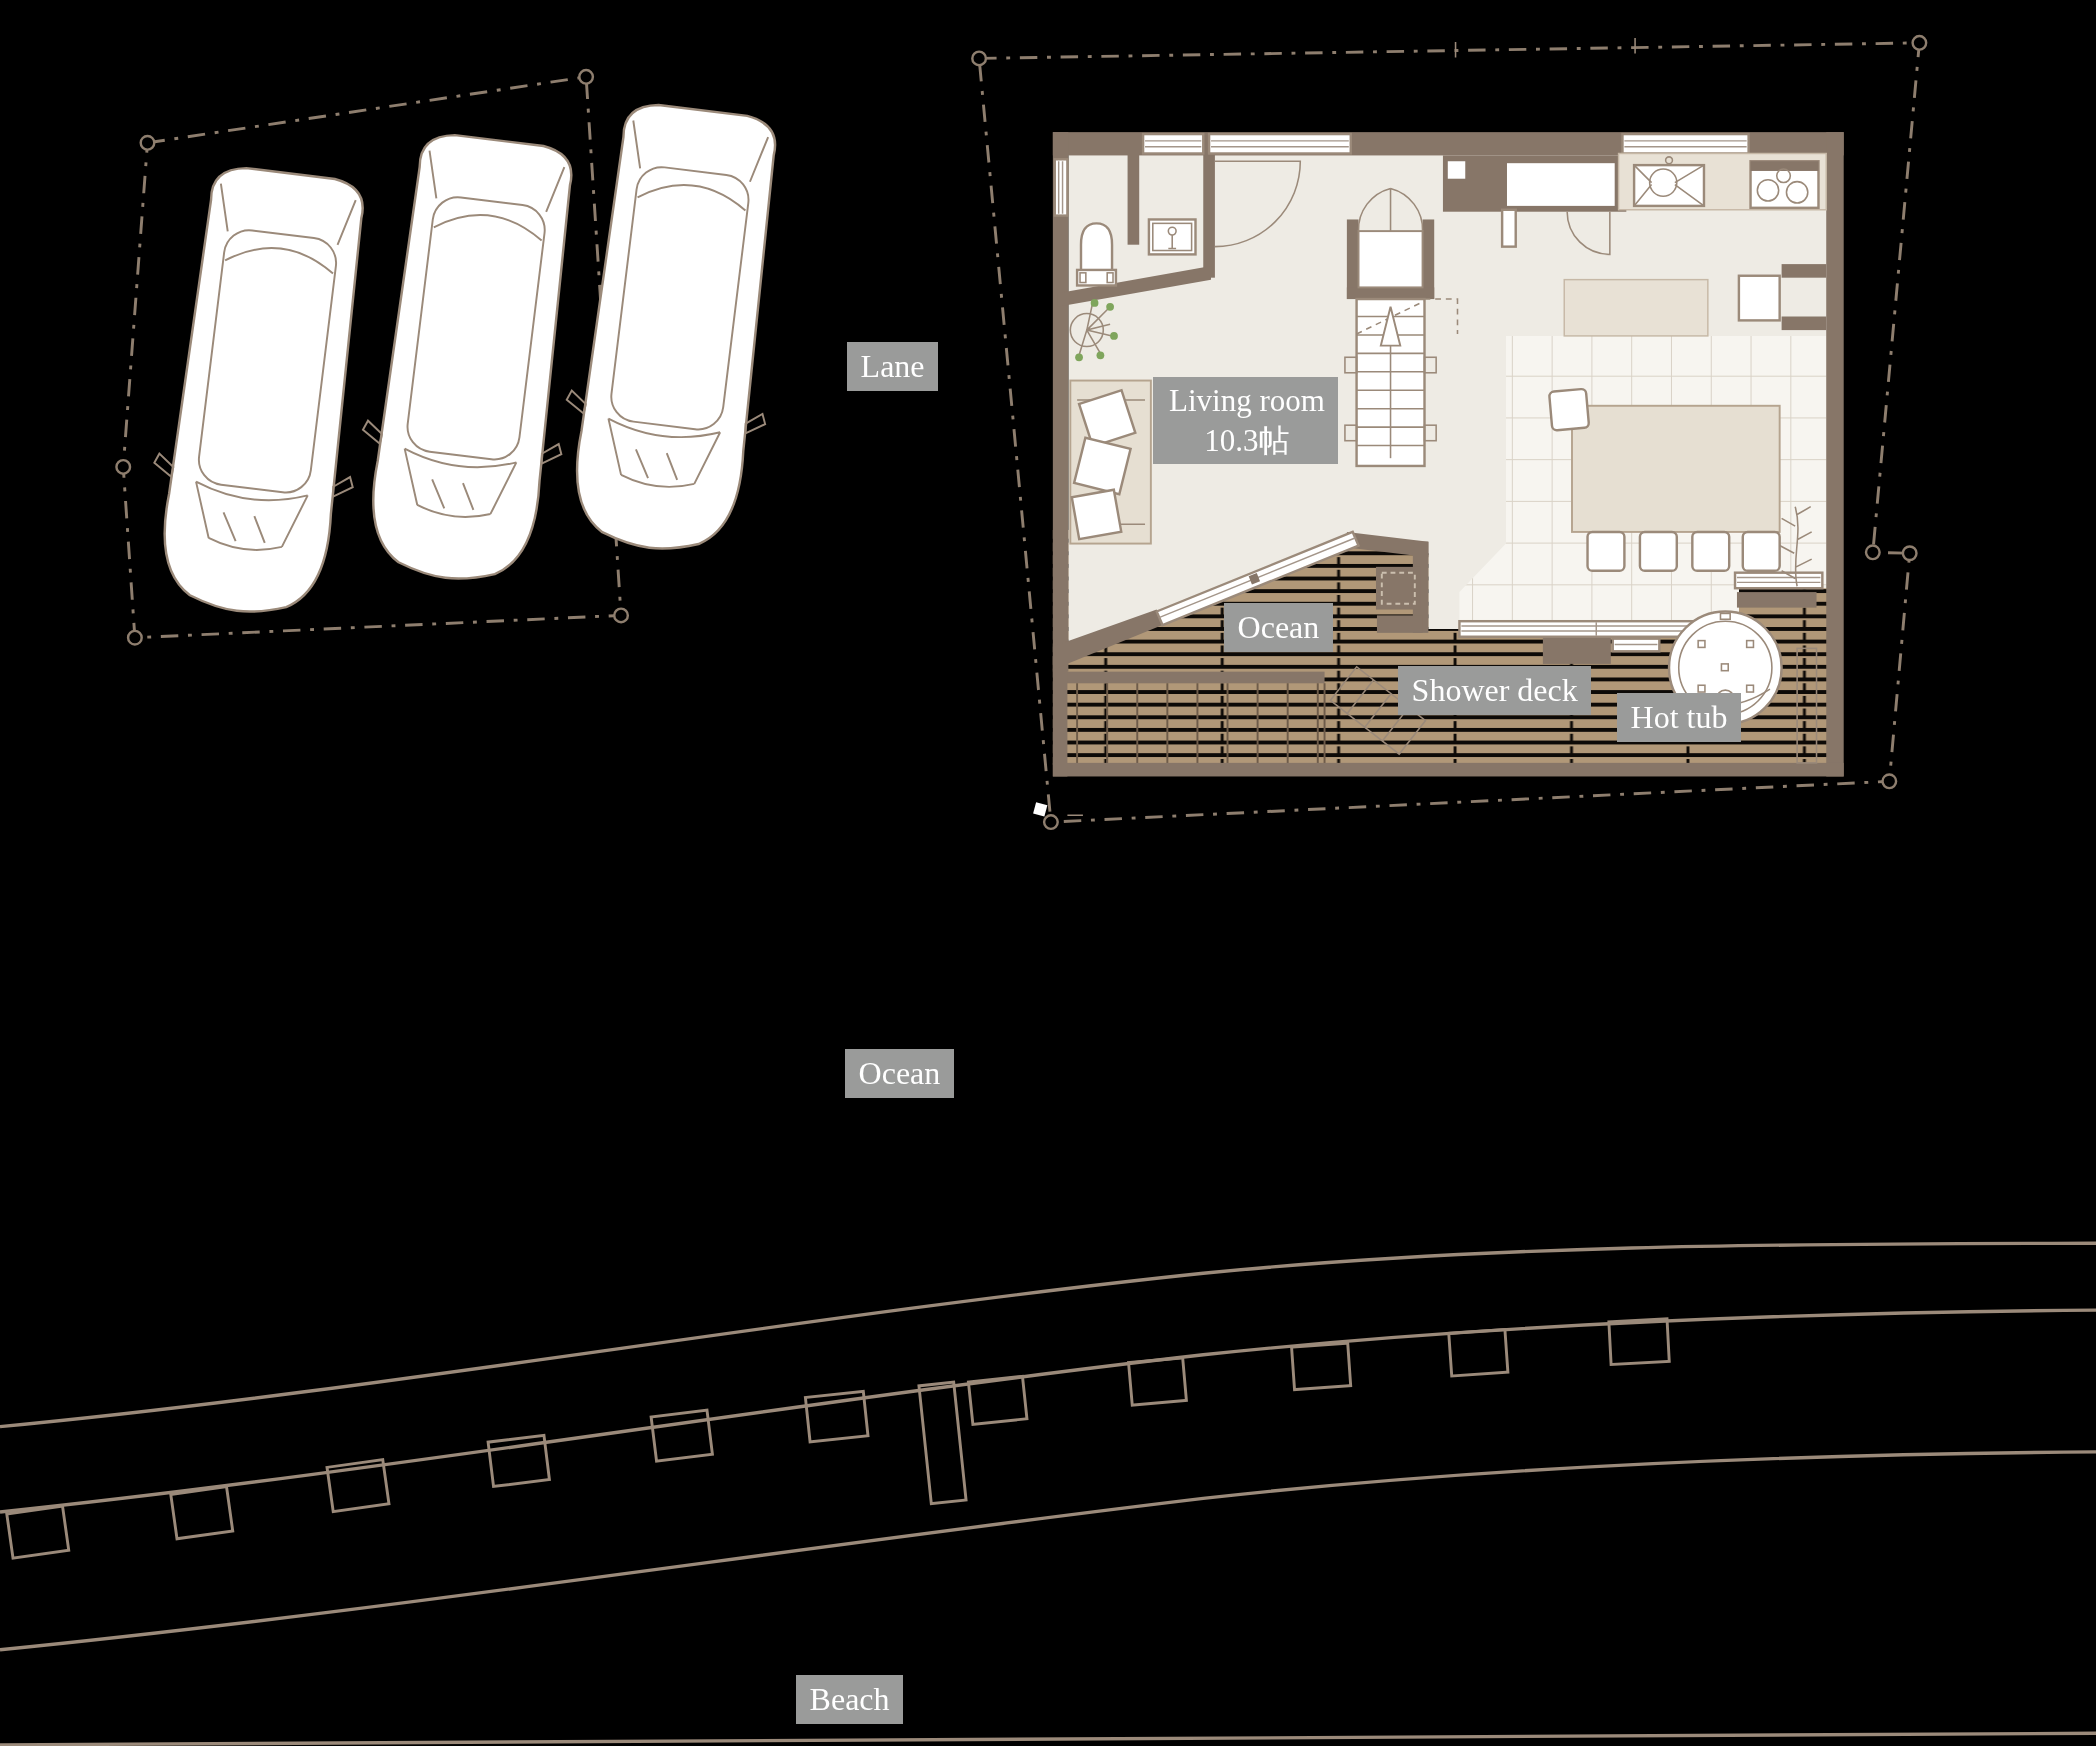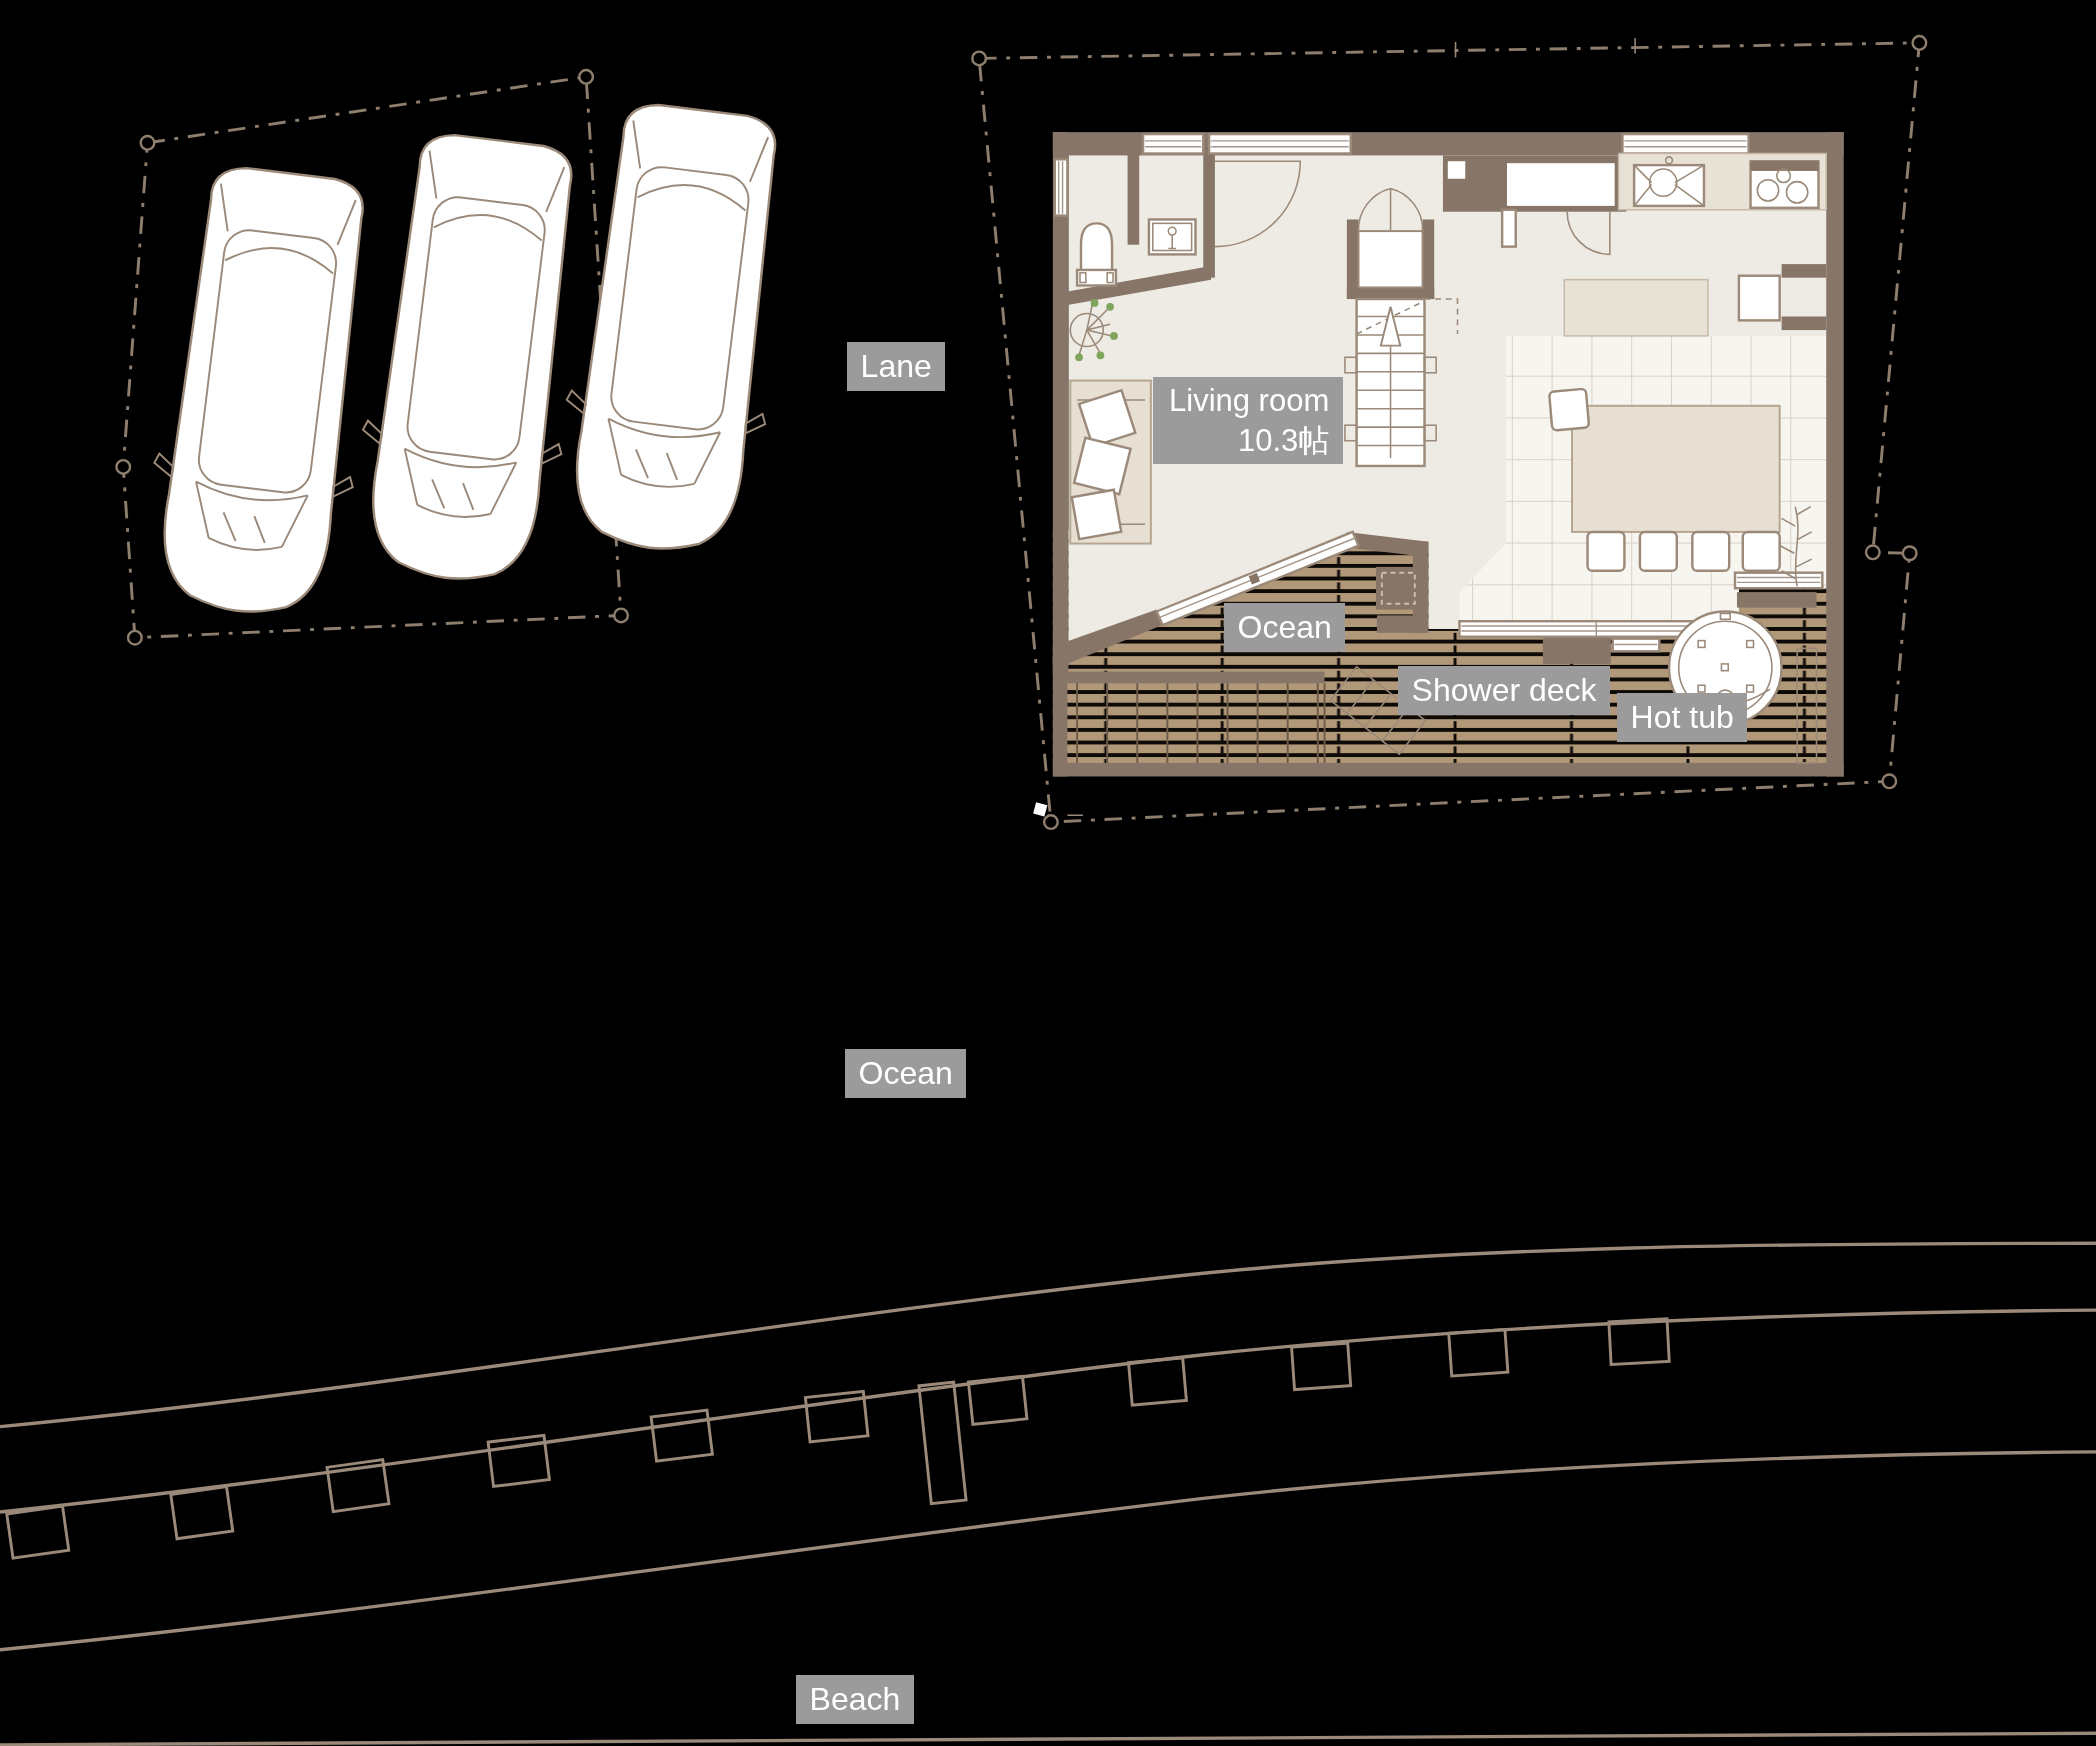--- a/index.html
+++ b/index.html
@@ -1,22 +1,22 @@
 <!DOCTYPE html>
 <html style="--outline: #9b8a7a; --boundary: #8e7e6e; --wall: #877668; --floor: #eeebe4; --tile: #f7f5f0; --deck: #b19878; --counter: #e8e1d5; --badge: #9a9b9a; --badge_text: #ffffff; --accent_green: #7fa55c; --background: #000000;"><head>
 <meta charset="utf-8">
 <style>
   html,body{margin:0;padding:0;background:#000;}
   .stage{position:relative;width:2096px;height:1747px;background:#000;overflow:hidden;
-         font-family:Liberation Sans, sans-serif;}
+         font-family:Liberation Serif, serif;}
   svg{position:absolute;left:0;top:0;}
   .badge{position:absolute;display:inline-block;background:var(--badge,#9a9b9a);
          color:var(--badge_text,#fff);font-size:32px;line-height:1.28;
          padding:3.9px 13.6px;white-space:nowrap;}
-  .badge.room{font-size:31px;text-align:right;padding-left:16px;}
+  .badge.room{font-size:31px;text-align:center;padding-left:16px;}
   
   .wall{fill:var(--wall,#877668);stroke:none;}
   .outline-thin{stroke:var(--outline,#9b8a7a);fill:none;stroke-width:1.6;}
   .dashbound{stroke:var(--boundary,#8e7e6e);fill:none;stroke-width:3;
              stroke-dasharray:18 10 4 10;}
   .cornerdot{stroke:var(--boundary,#8e7e6e);fill:#000;stroke-width:2.5;}
   .whitefill{fill:#fff;stroke:var(--outline,#9b8a7a);stroke-width:2.5;}
   .floor{fill:var(--floor,#eeebe4);}
   .counter{fill:var(--counter,#e8e1d5);stroke:#c6b8a6;stroke-width:1.5;}
   .furn{fill:#e6dfd2;stroke:#b5a48f;stroke-width:2;}

